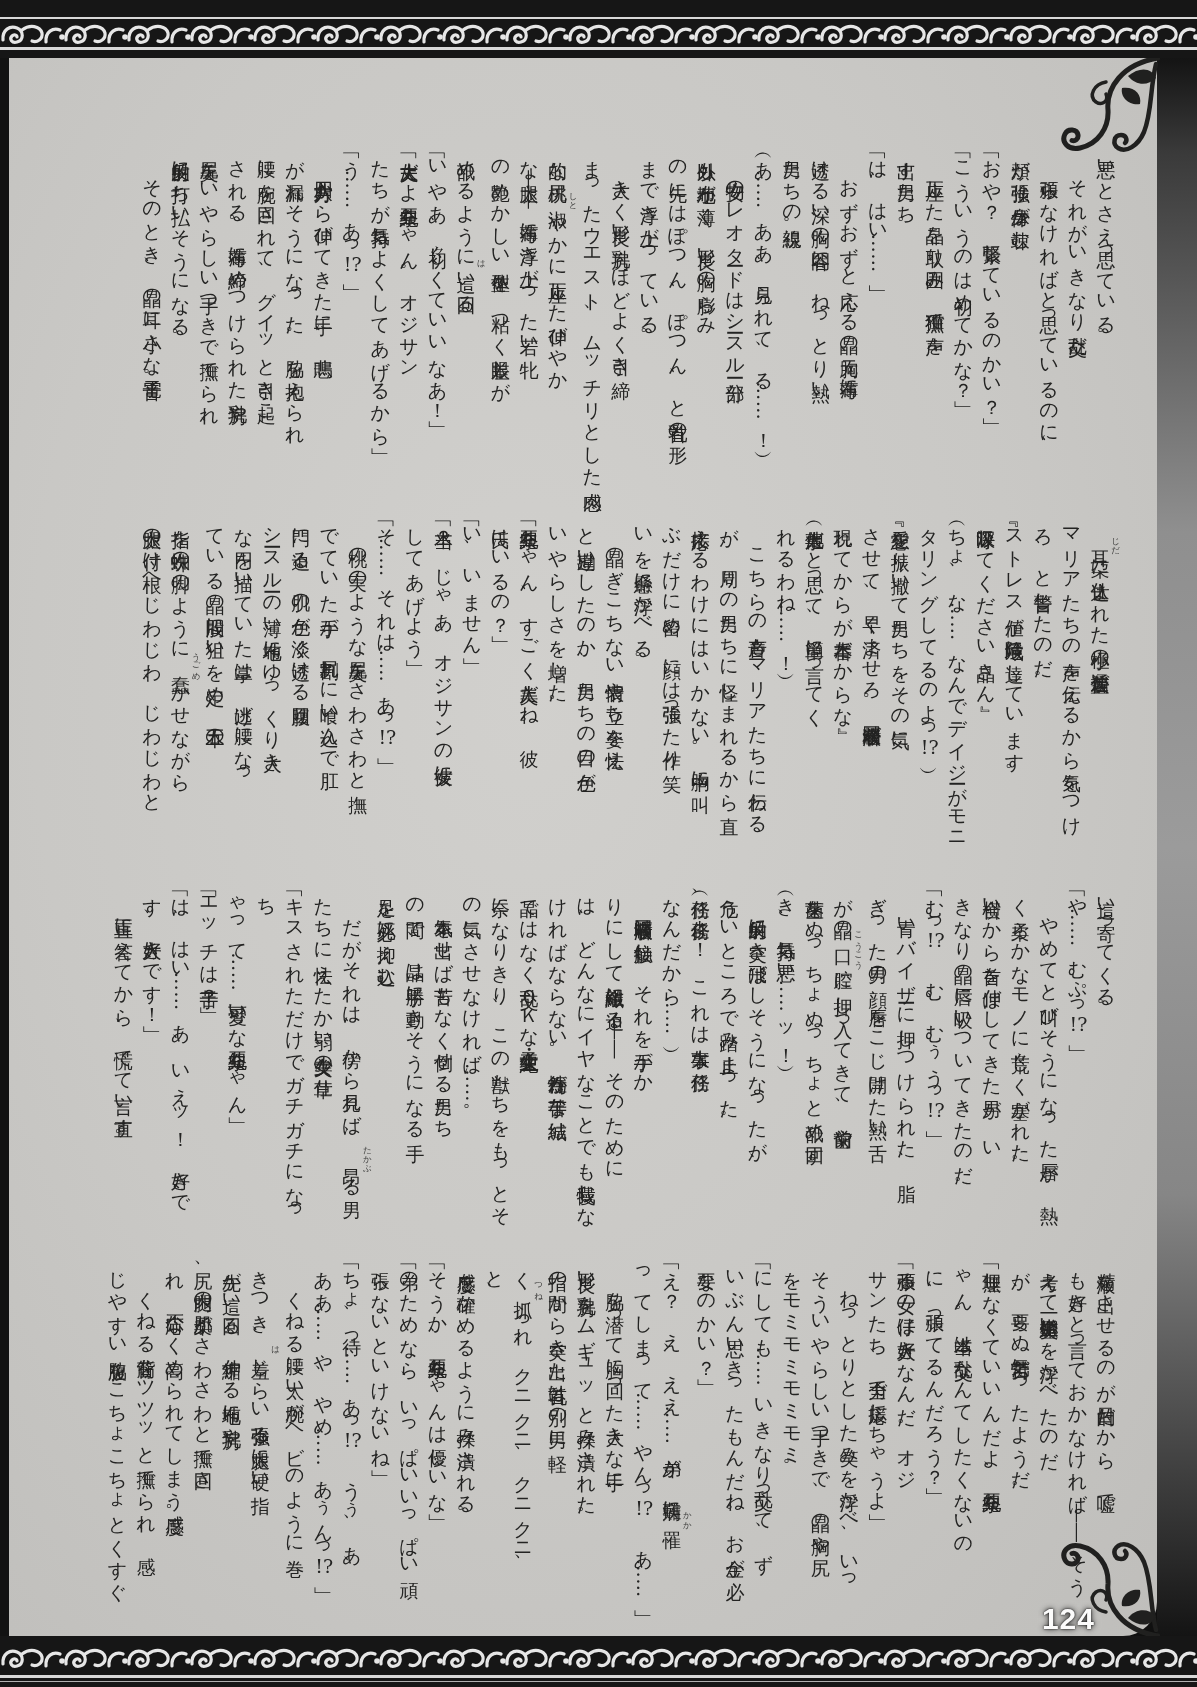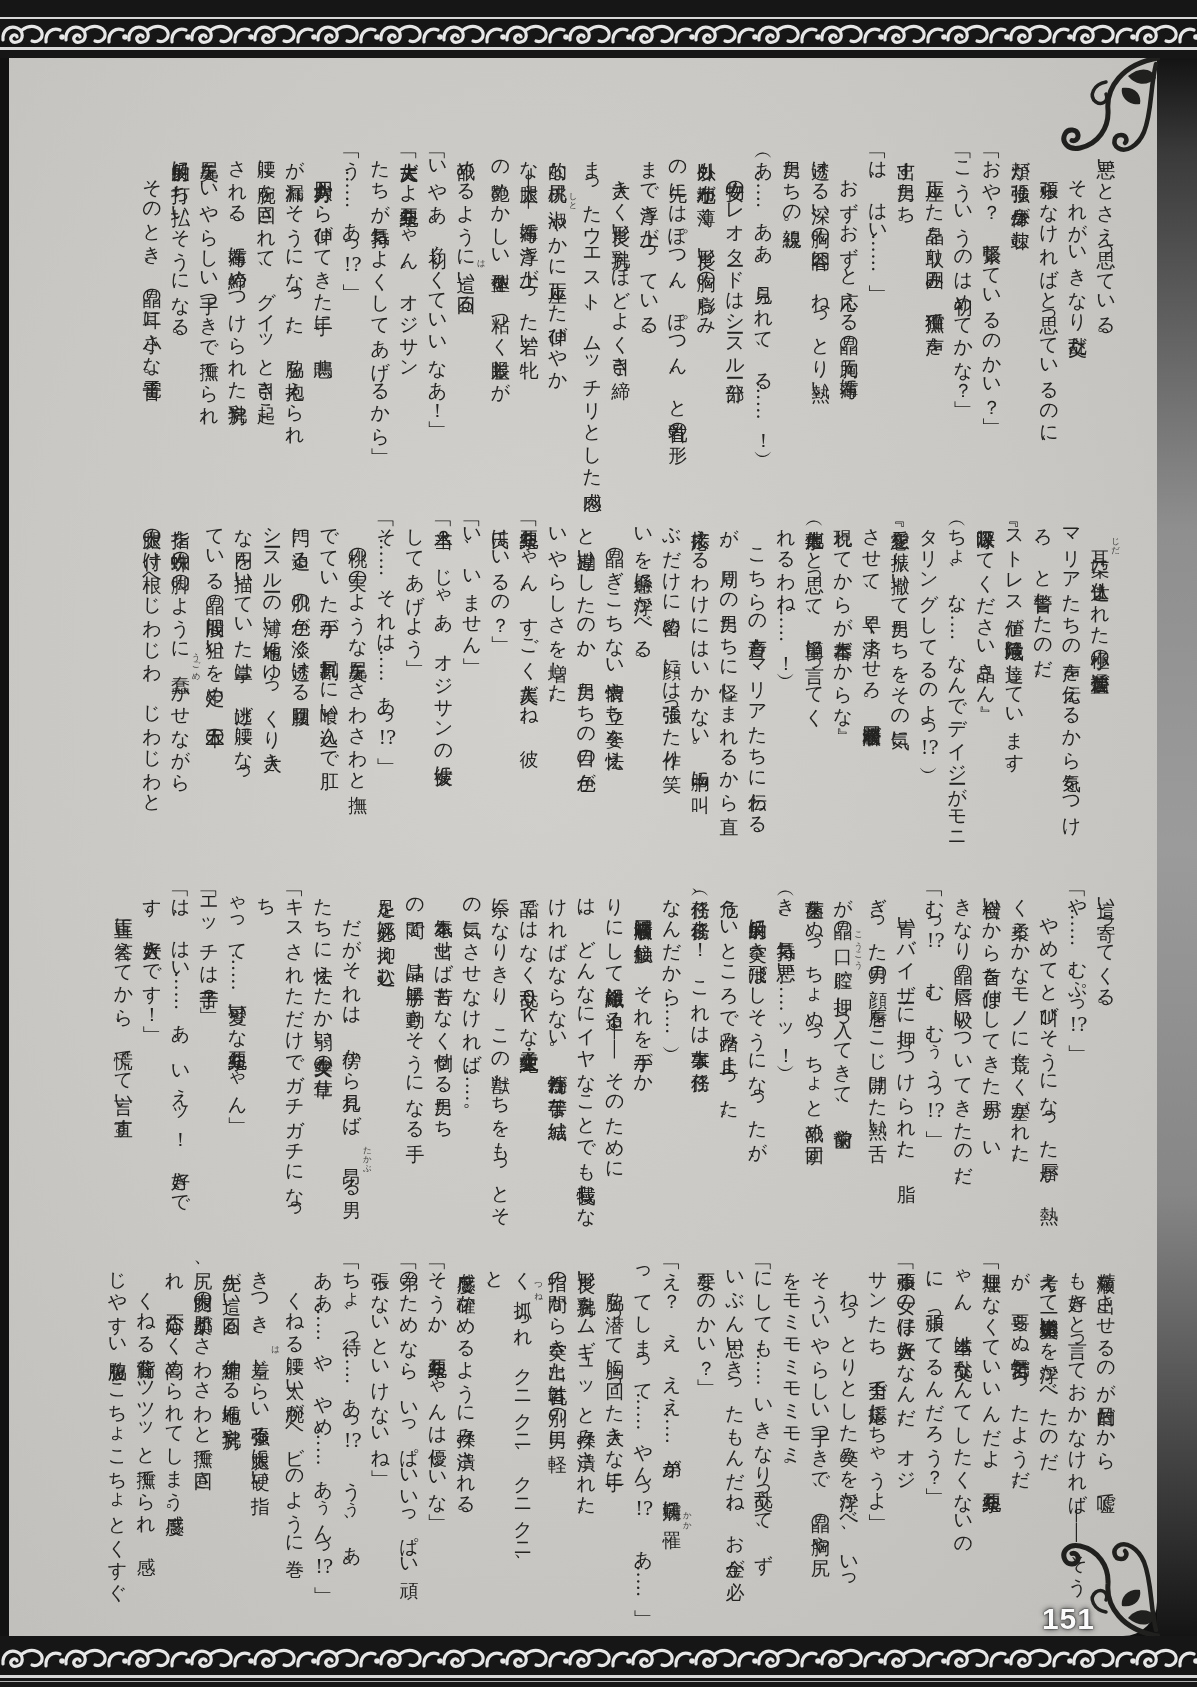--- a/index.html
+++ b/index.html
@@ -262,21 +262,21 @@
       <p>ああ……や、やめ……あぅんっ<span class="tcy">!?</span>」</p>
       <p>　くねる腰に太い腕がヘビのように巻</p>
       <p>きつき、<ruby>羞<rt>は</rt></ruby>じらい強張る太腿に硬い指</p>
       <p>先が這い回る。伸縮する布地に乳房や</p>
       <p>尻、内腿の柔肌がさわさわと撫で回さ</p>
       <p>れ、否応なく高められてしまう感度。</p>
       <p>　くねる背筋をツツッと撫でられ、感</p>
       <p>じやすい脇腹をこちょこちょとくすぐ</p>
     </section>
 
-  <div class="pageno">151</div>
+  <div class="pageno">124</div>
 </div>
 
 <div class="bar bottom">
   <svg class="orn" viewBox="0 0 1197 26">
       <use href="#swirl-unit" x="0"></use>
       <use href="#swirl-unit" x="63"></use>
       <use href="#swirl-unit" x="126"></use>
       <use href="#swirl-unit" x="189"></use>
       <use href="#swirl-unit" x="252"></use>
       <use href="#swirl-unit" x="315"></use>

